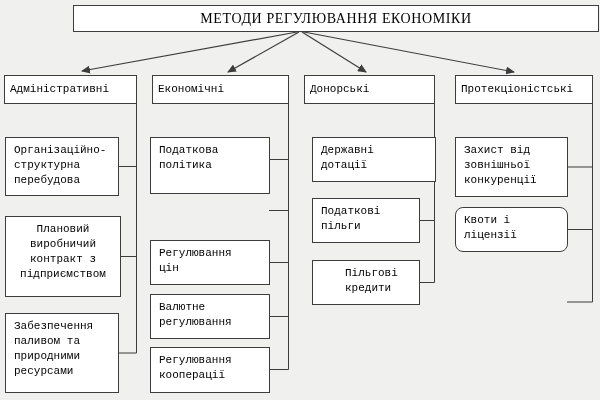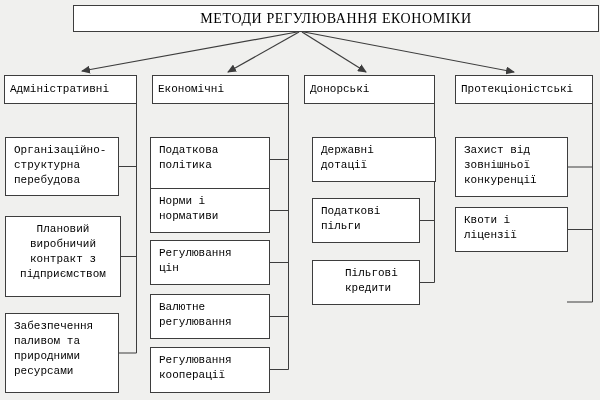--- a/index.html
+++ b/index.html
@@ -64,21 +64,21 @@
   .c1-1 { left: 150px; top: 188px; width: 120px; height: 45px; }
   .c1-2 { left: 150px; top: 240px; width: 120px; height: 45px; }
   .c1-3 { left: 150px; top: 294px; width: 120px; height: 45px; }
   .c1-4 { left: 150px; top: 347px; width: 120px; height: 46px; }
   
   .c2-0 { left: 312px; top: 137px; width: 124px; height: 45px; }
   .c2-1 { left: 312px; top: 198px; width: 108px; height: 45px; }
   .c2-2 { left: 312px; top: 260px; width: 108px; height: 45px; padding-left: 32px; }
   
   .c3-0 { left: 455px; top: 137px; width: 113px; height: 60px; }
-  .c3-1 { left: 455px; top: 207px; width: 113px; height: 45px; }
+  .c3-1 { left: 455px; top: 207px; width: 113px; height: 45px; border-radius: 8px; }
   .c3-2 { left: 455px; top: 262px; width: 113px; height: 80px; }
 </style>
 </head>
 <body>
 
 <div id="canvas">
 
   <svg id="connectors" viewBox="0 0 600 400" xmlns="http://www.w3.org/2000/svg">
     <defs>
       <marker id="arrow" markerWidth="10" markerHeight="8" refX="8" refY="4" orient="auto" markerUnits="userSpaceOnUse">
@@ -133,22 +133,20 @@
 виробничий
 контракт з
 підприємством</div>
   <div class="node child c0-2">Забезпечення
 паливом та
 природними
 ресурсами</div>
 
   <div class="node child c1-0">Податкова
 політика</div>
-  <div class="node child c1-1">Норми і
-нормативи</div>
   <div class="node child c1-2">Регулювання
 цін</div>
   <div class="node child c1-3">Валютне
 регулювання</div>
   <div class="node child c1-4">Регулювання
 кооперації</div>
 
   <div class="node child c2-0">Державні
 дотації</div>
   <div class="node child c2-1">Податкові

